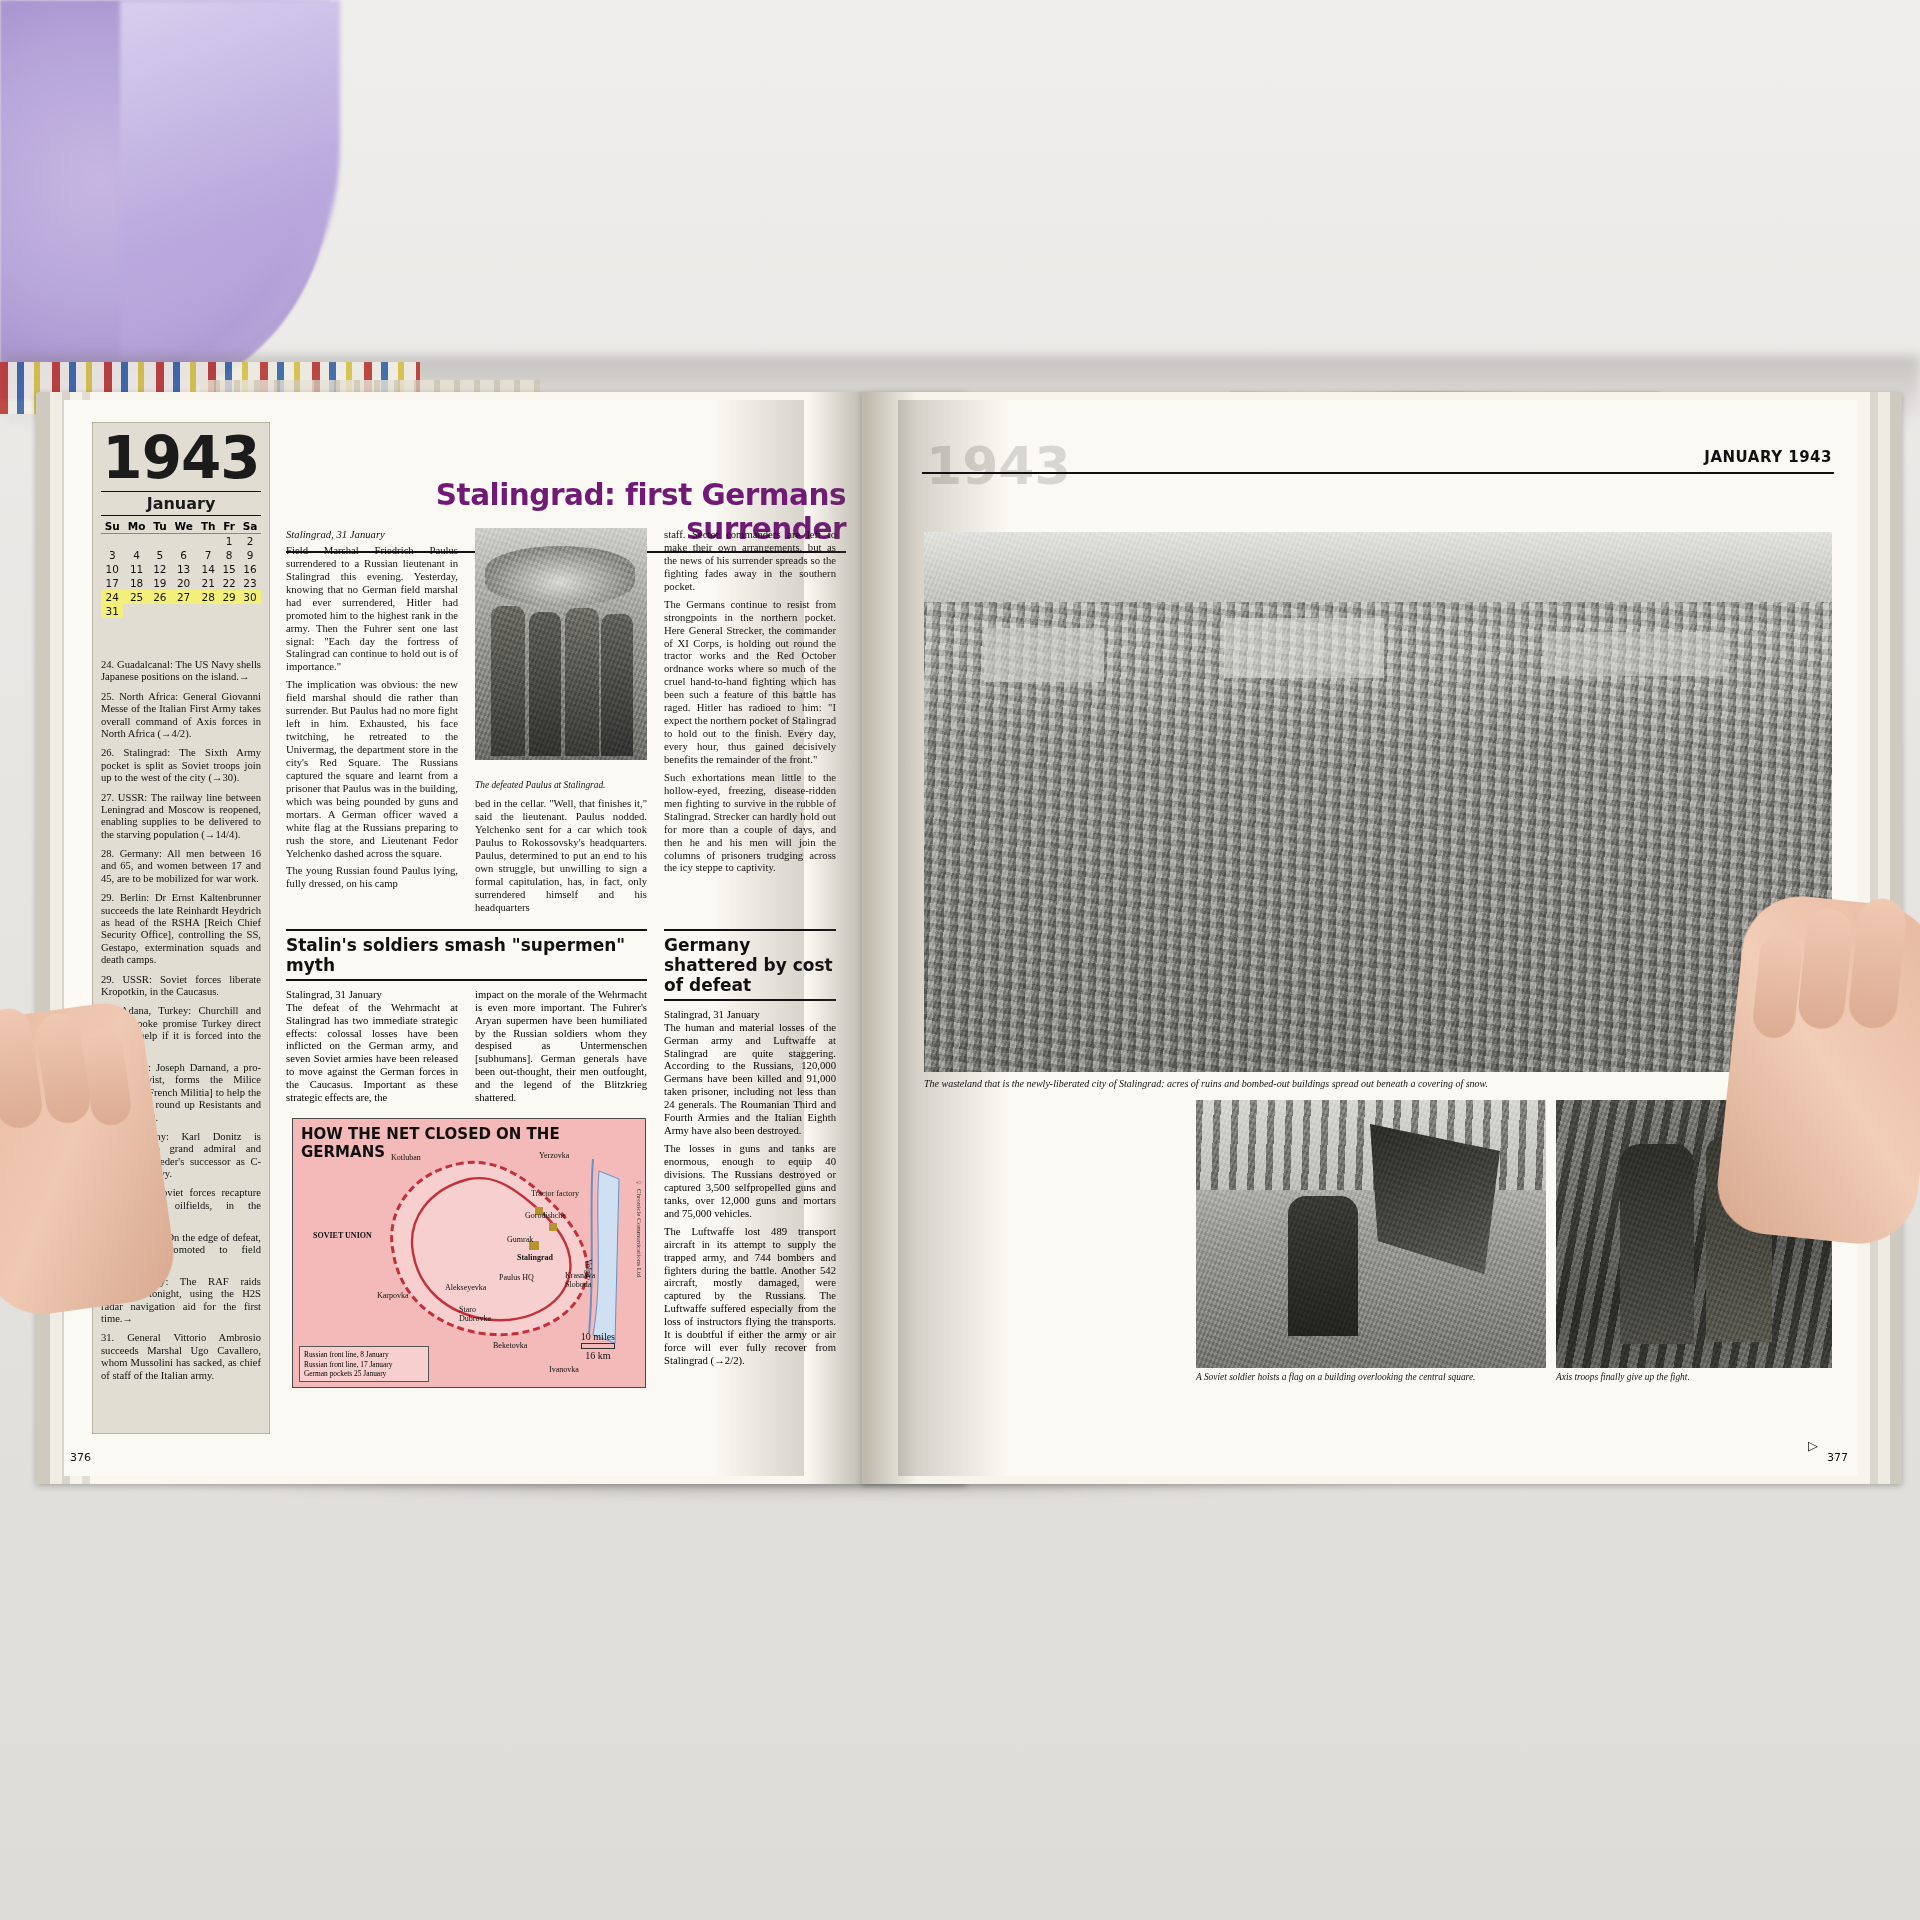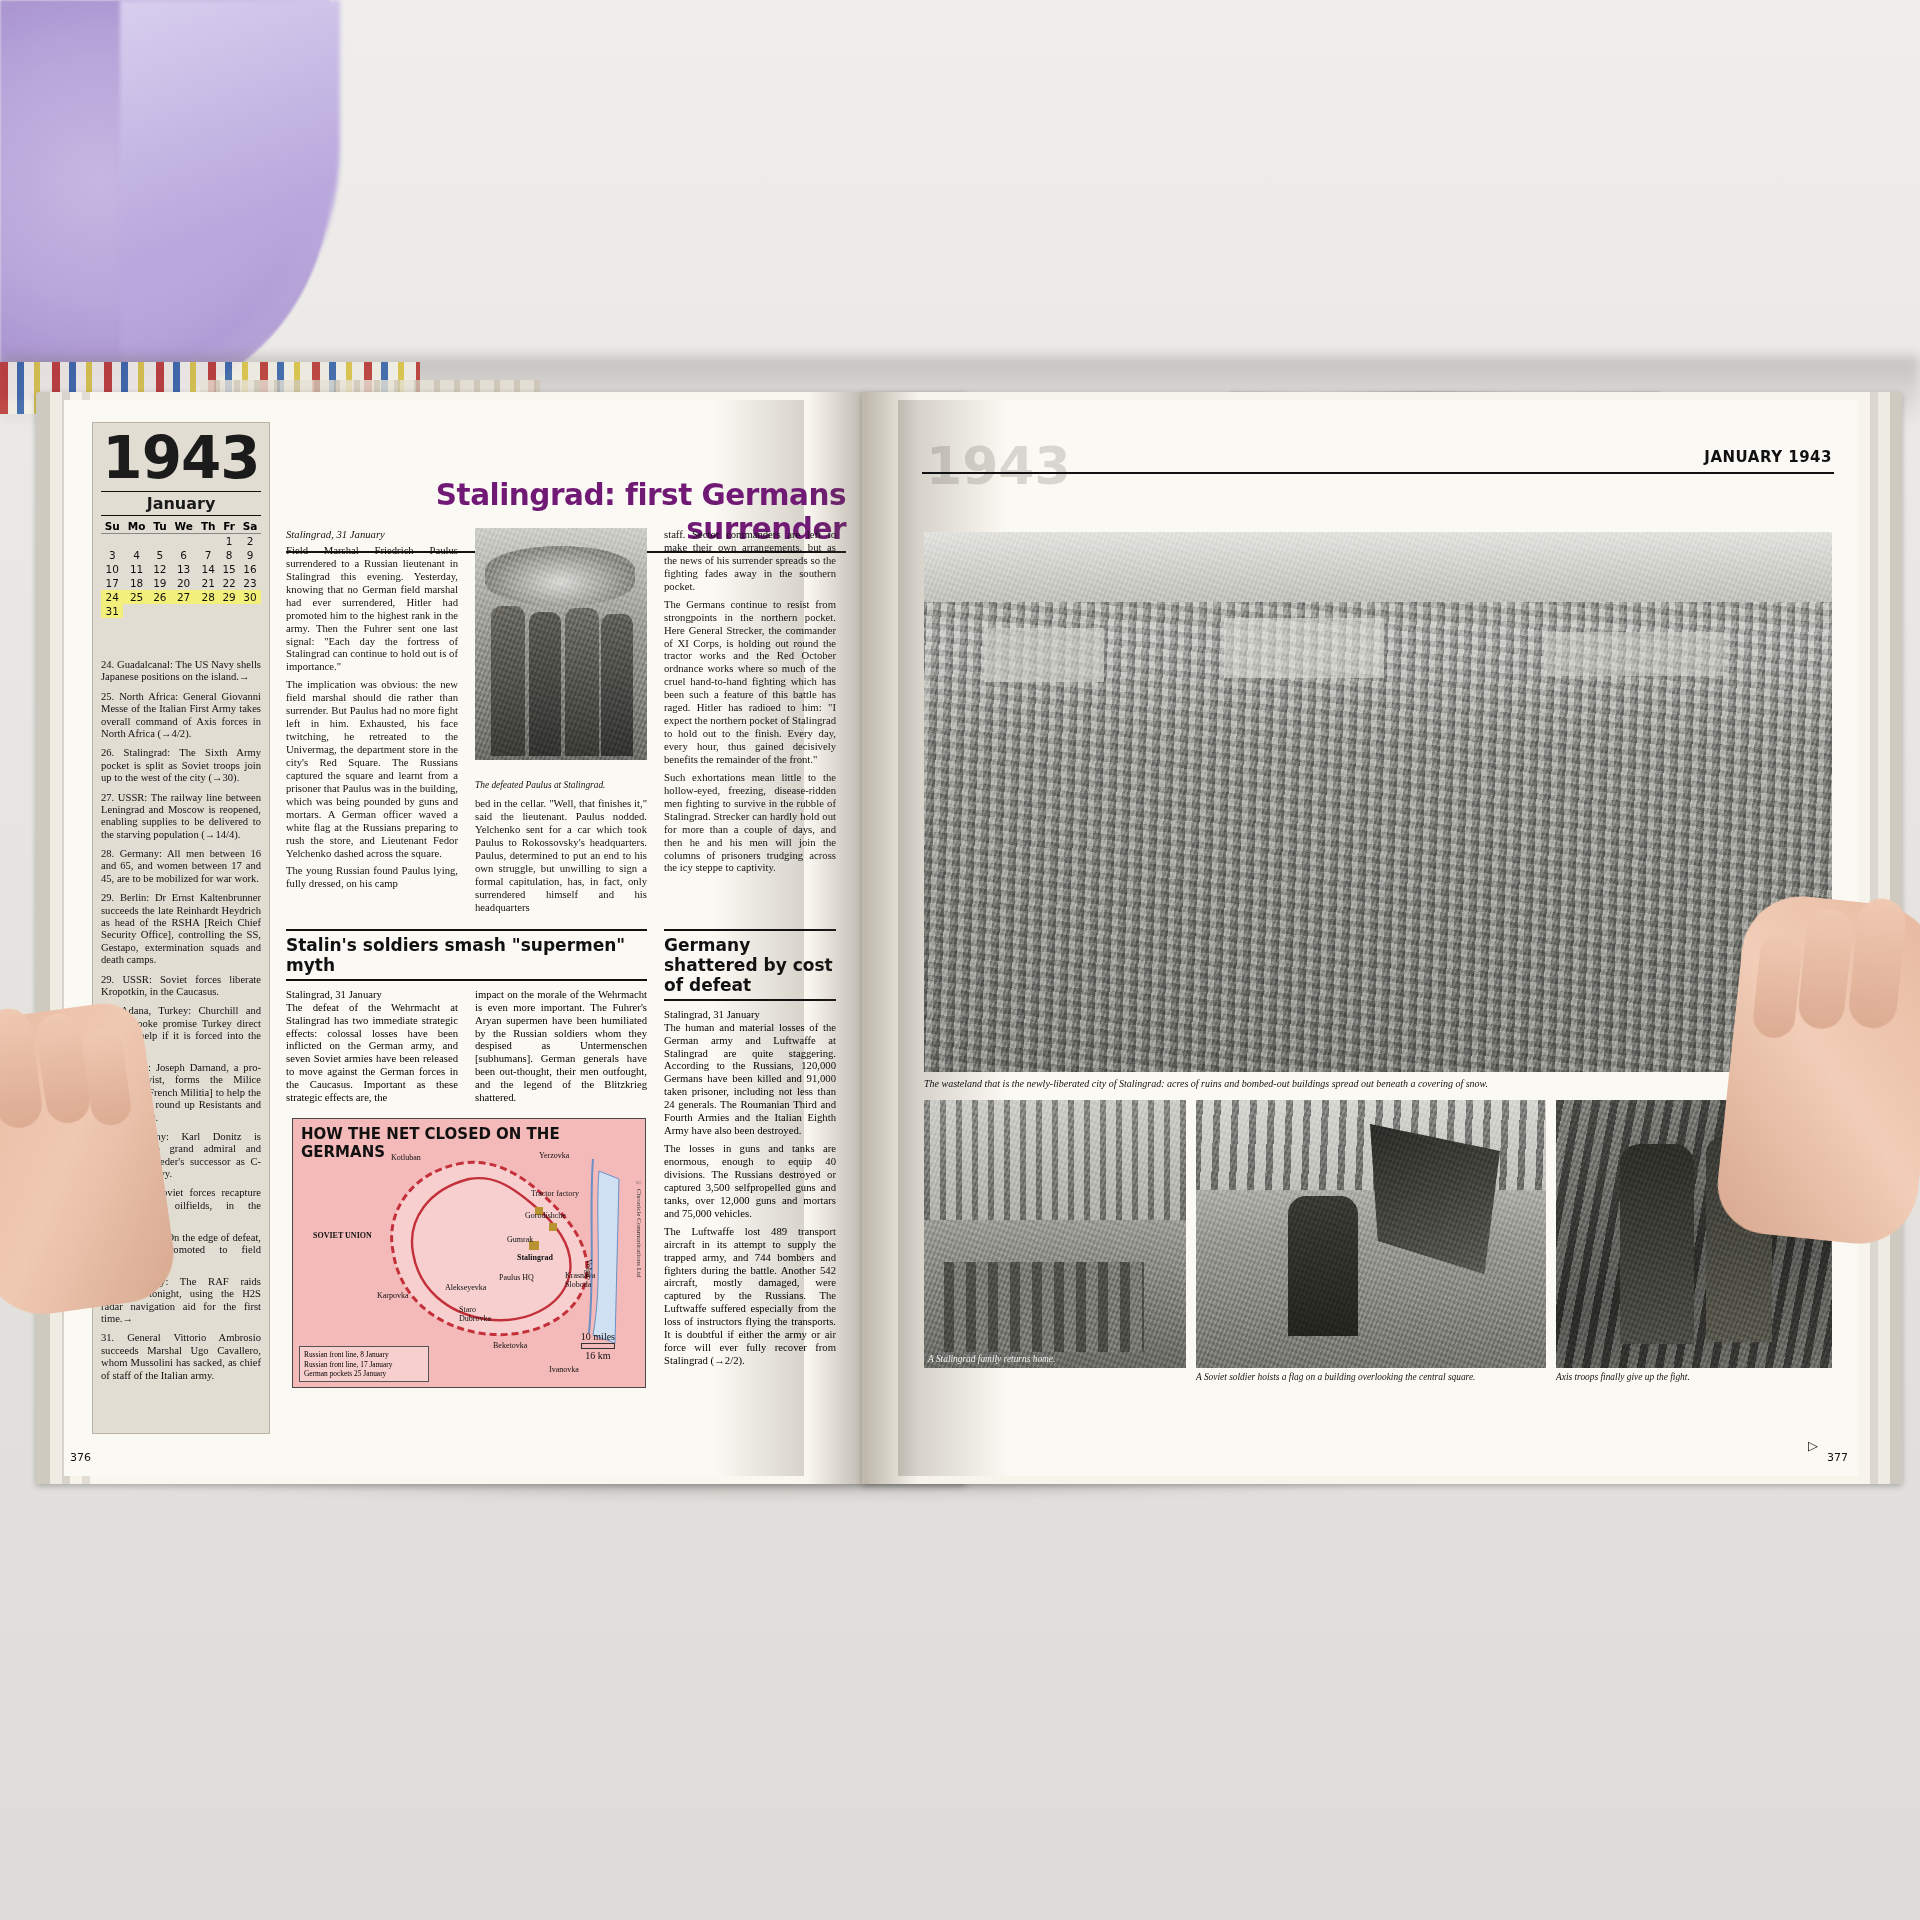--- a/index.html
+++ b/index.html
@@ -355,27 +355,20 @@
       <div style="position:absolute;left:0;top:0;width:100%;height:90px;background:linear-gradient(180deg,#e2e2de,#b9b9b4);"></div>
       <div class="ruins" style="top:70px;bottom:0;"></div>
       <div style="position:absolute;left:60px;top:96px;width:120px;height:54px;background:#cfcfc9;opacity:.7;"></div>
       <div style="position:absolute;left:300px;top:86px;width:160px;height:60px;background:#dcdcd6;opacity:.6;"></div>
       <div style="position:absolute;left:620px;top:100px;width:180px;height:44px;background:#d2d2cc;opacity:.55;"></div>
       <div class="ph-noise"></div>
     </div>
     <div class="bigcap">The wasteland that is the newly-liberated city of Stalingrad: acres of ruins and bombed-out buildings spread out beneath a covering of snow.</div>
 
     <div class="thumbs">
-      <div class="thumb" style="left:0;width:262px;">
-        <div class="ph-sky" style="background:linear-gradient(180deg,#c9c9c4,#8e8e89 60%,#6a6a65);"></div>
-        <div style="position:absolute;left:0;top:0;width:100%;height:120px;background:repeating-linear-gradient(90deg,rgba(40,40,38,.4) 0 6px,rgba(215,215,210,.35) 6px 16px);"></div>
-        <div style="position:absolute;left:20px;bottom:16px;width:200px;height:90px;background:repeating-linear-gradient(90deg,#45453f 0 10px,#7a7a74 10px 22px);opacity:.85;"></div>
-        <div class="ph-noise"></div>
-        <div class="tcap" style="bottom:4px;left:4px;color:#f2f2f2;">A Stalingrad family returns home.</div>
-      </div>
       <div class="thumb" style="left:272px;width:350px;">
         <div class="ph-sky" style="background:linear-gradient(180deg,#d4d4cf,#9b9b96 50%,#767671);"></div>
         <div style="position:absolute;left:0;top:0;width:100%;height:90px;background:repeating-linear-gradient(92deg,rgba(30,30,28,.45) 0 7px,rgba(220,220,214,.38) 7px 18px);"></div>
         <div style="position:absolute;right:46px;top:24px;width:130px;height:150px;background:linear-gradient(160deg,#2c2c28,#5b5b55);clip-path:polygon(0 0,100% 18%,88% 100%,6% 78%);"></div>
         <div style="position:absolute;left:92px;top:96px;width:70px;height:140px;background:linear-gradient(180deg,#3a3a35,#24241f);border-radius:18px 18px 0 0;"></div>
         <div class="ph-noise"></div>
       </div>
       <div class="thumb" style="left:632px;width:276px;">
         <div class="ph-dark"></div>
         <div style="position:absolute;left:0;top:0;width:100%;height:100%;background:repeating-linear-gradient(100deg,rgba(20,20,18,.4) 0 8px,rgba(200,200,195,.22) 8px 18px);"></div>

